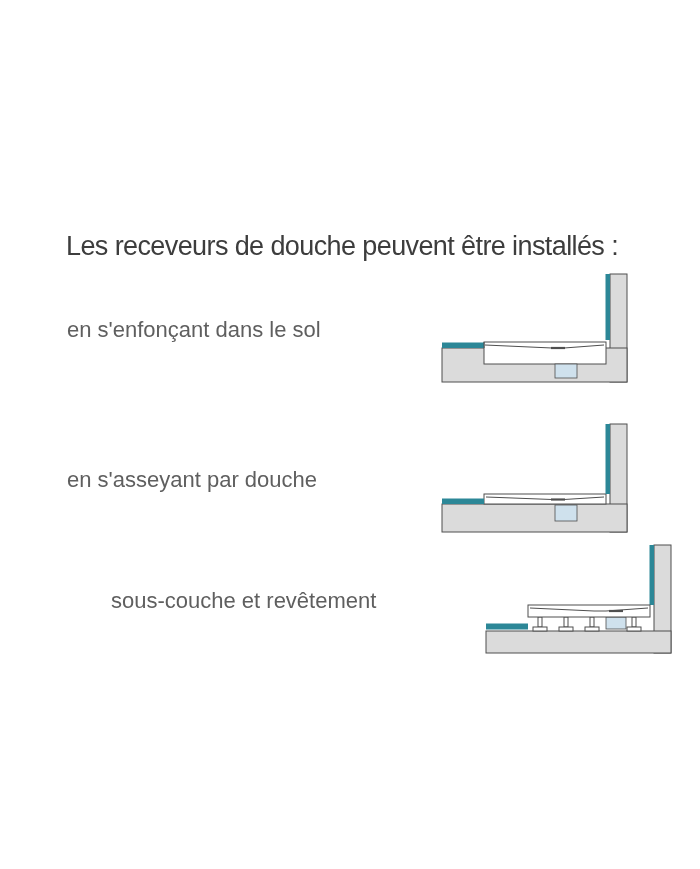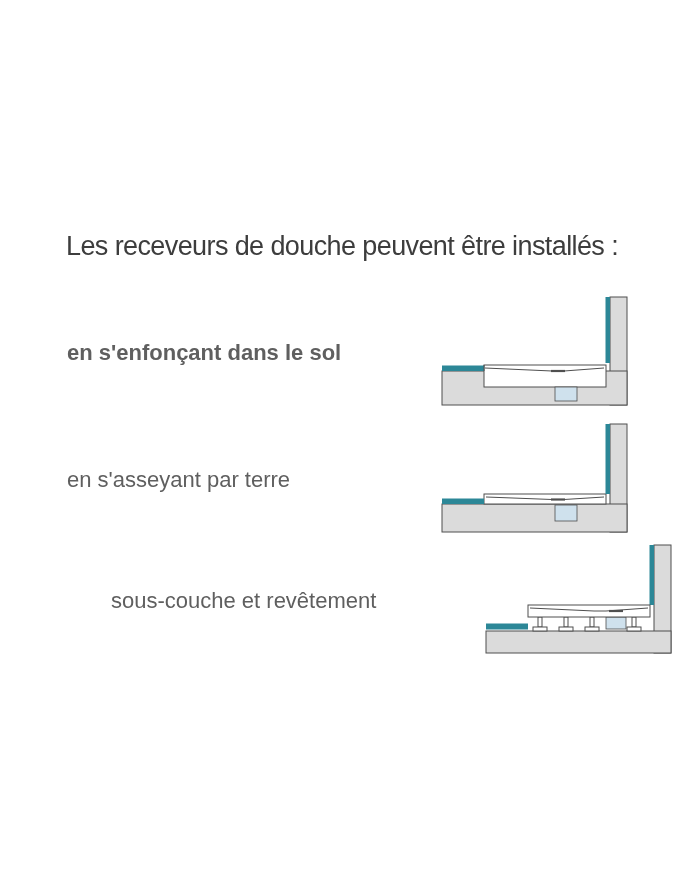--- a/index.html
+++ b/index.html
@@ -31,21 +31,21 @@
     width:590px;
     font-size:27px;
     letter-spacing:-0.6px;
     color:var(--title);
     font-weight:400;
   }
   .row{
     position:absolute;
     left:0;width:700px;height:115px;
   }
-  .row-1{top:295px;font-weight:bold;}
+  .row-1{top:272px;}
   .row-2{top:422px;}
   .row-3{top:543px;margin-left:44px;}
   .row .label{
     position:absolute;
     left:67px;top:50%;
     transform:translateY(-50%);
     font-size:22px;
     color:var(--text);
   }
   .row .diagram{
@@ -87,21 +87,21 @@
 
         <path class="line" d="M47 73 L114 76 L126 76 L166 73"></path>
 
         <path class="thick" d="M113 76 L127 76"></path>
         <path class="line" d="M46 70 L46 76"></path>
       </svg>
     </div>
   </div>
 
   <div class="row row-2">
-    <div class="label">en s'asseyant par terre</div>
+    <div class="label">en s'asseyant par douche</div>
     <div class="diagram">
       <svg viewBox="0 0 200 115">
 
         <rect class="concrete" x="172" y="2" width="17" height="108"></rect>
 
         <rect class="concrete" x="4" y="82" width="185" height="28"></rect>
 
         <rect class="drainfill" x="117" y="83" width="22" height="16"></rect>
 
         <rect class="trayfill" x="46" y="72" width="122" height="10"></rect>

